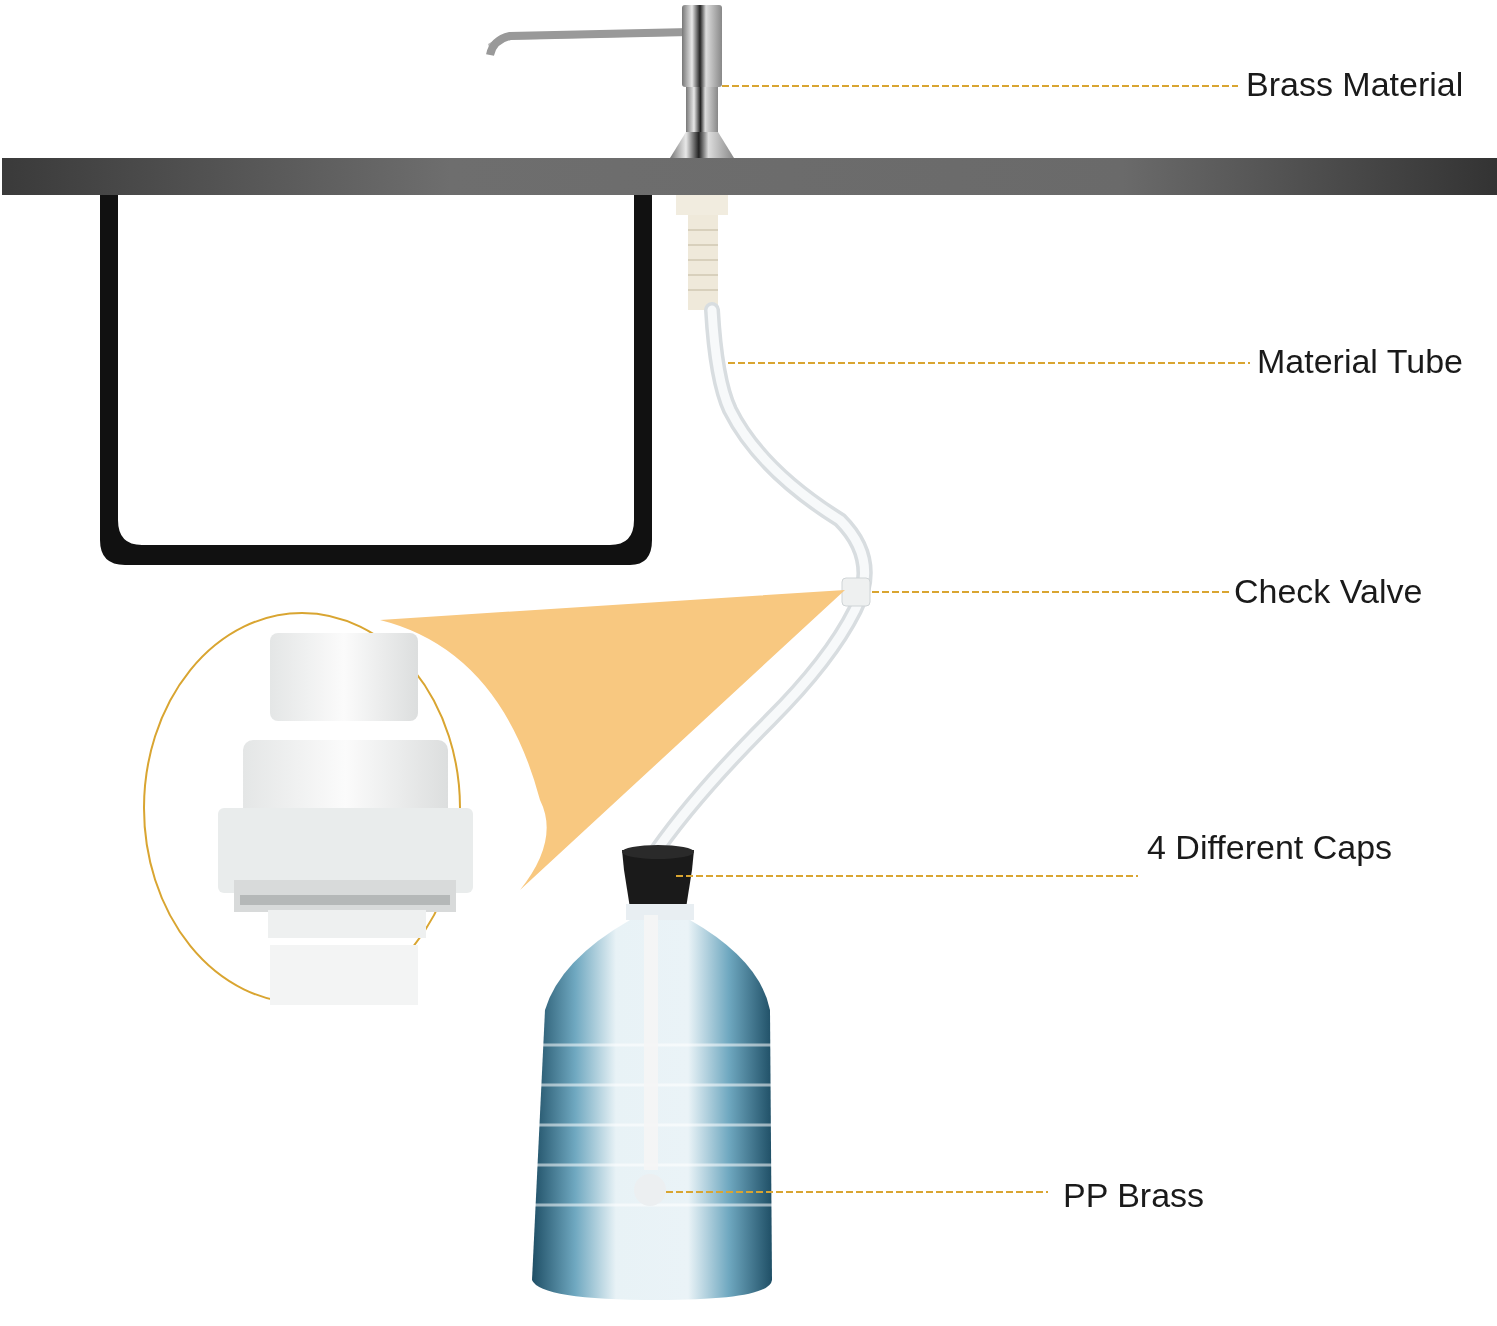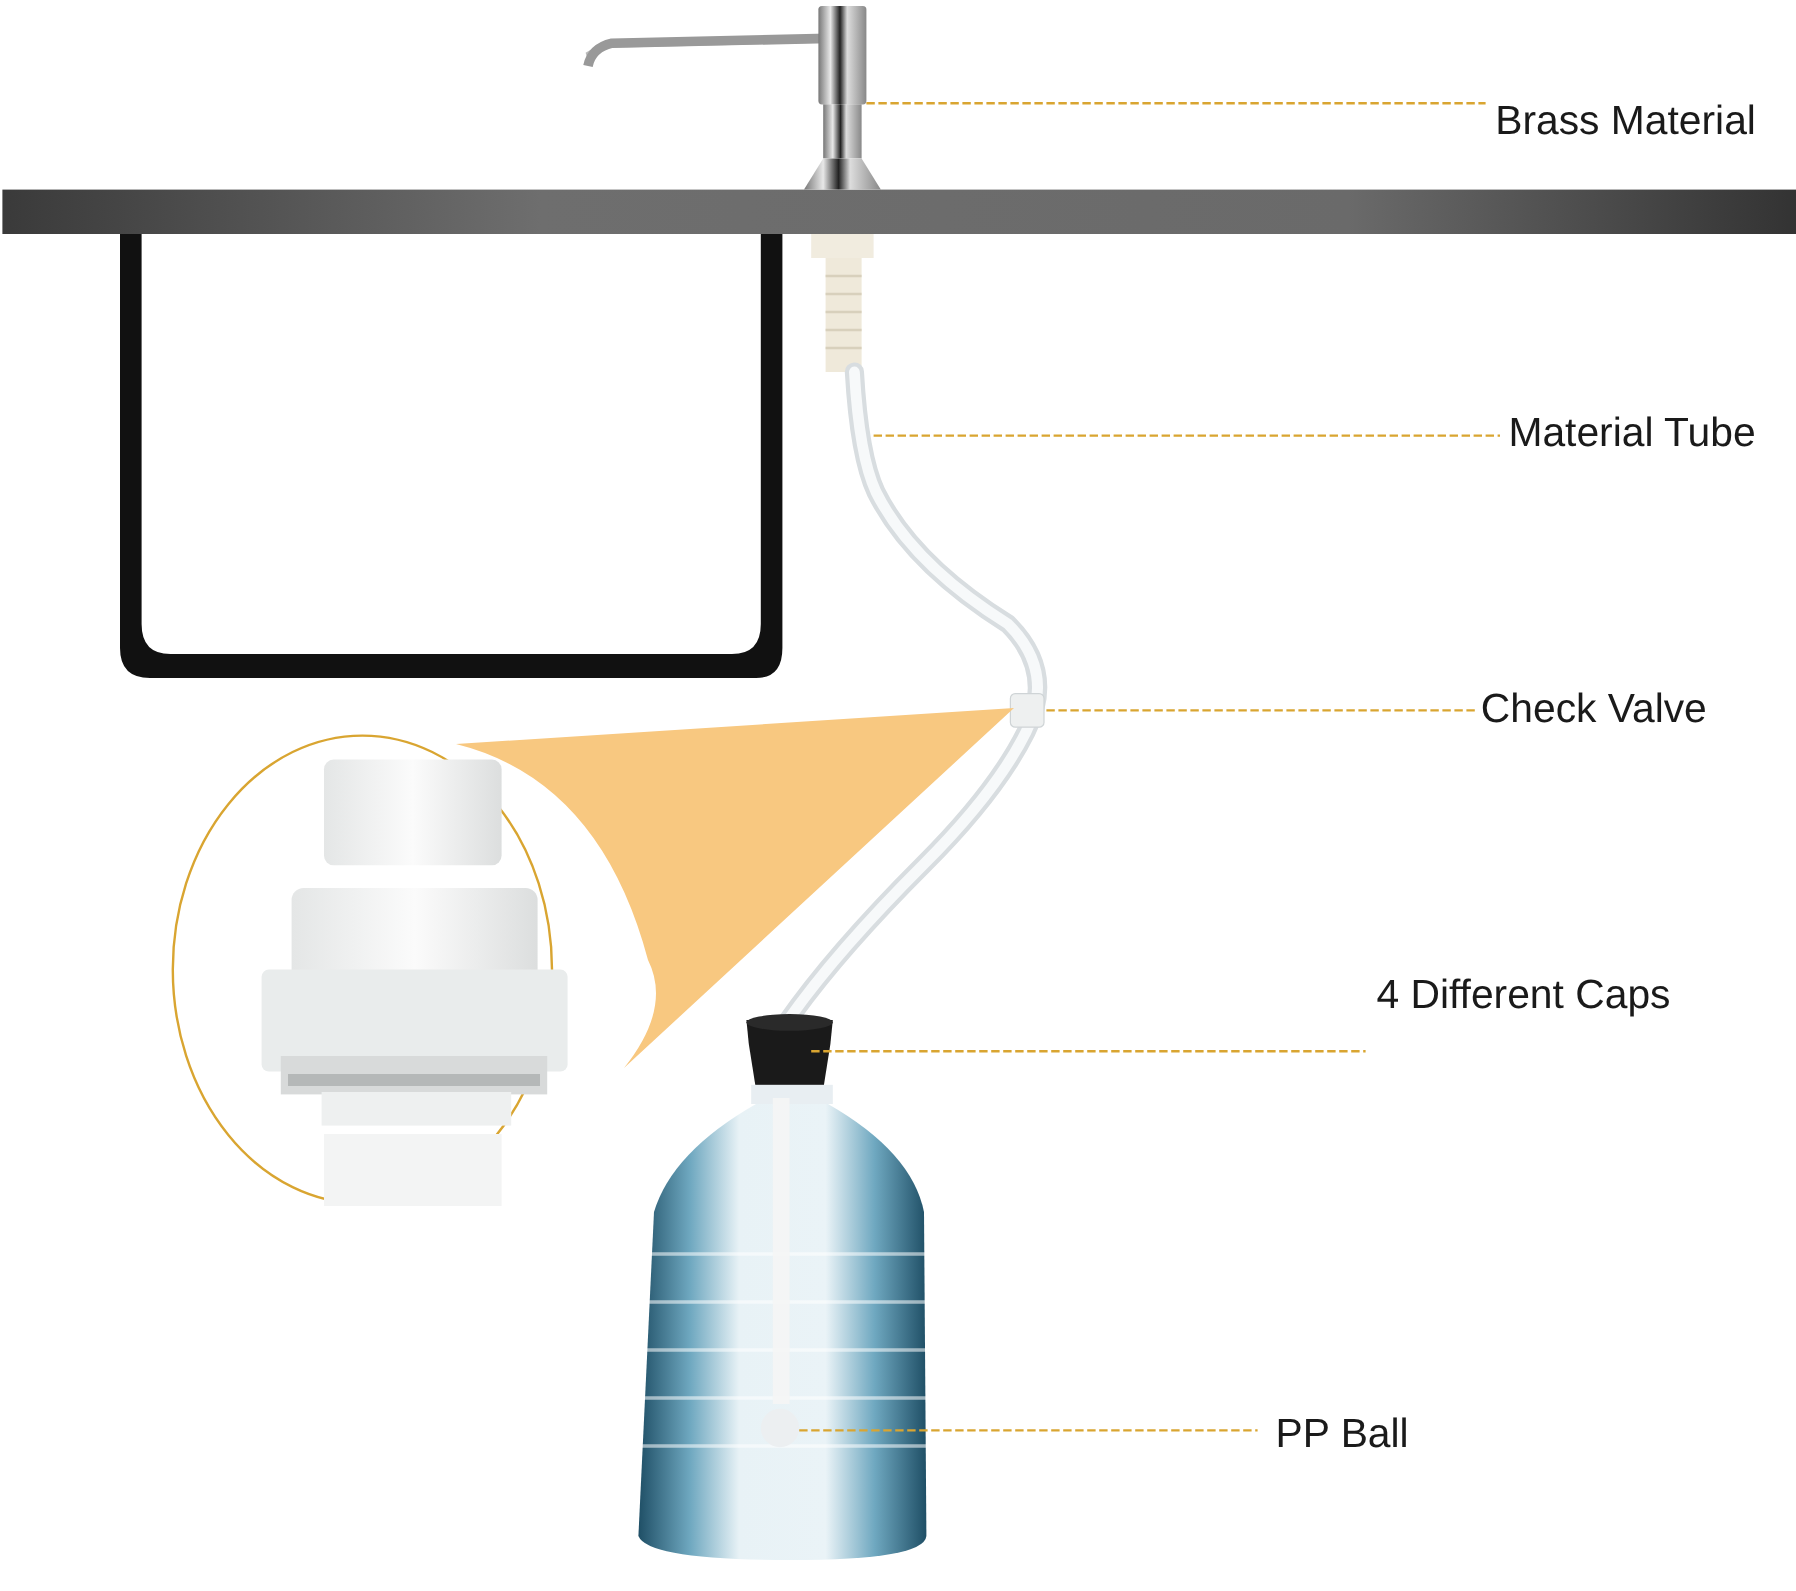--- a/index.html
+++ b/index.html
@@ -104,18 +104,18 @@
 
   <g stroke="#d9a531" stroke-width="2" stroke-dasharray="7 3" fill="none">
     <line x1="722" y1="86" x2="1238" y2="86"></line>
     <line x1="728" y1="363" x2="1250" y2="363"></line>
     <line x1="872" y1="592" x2="1232" y2="592"></line>
     <line x1="676" y1="876" x2="1138" y2="876"></line>
     <line x1="666" y1="1192" x2="1048" y2="1192"></line>
   </g>
 </svg>
 
-<div class="label" style="left:1246px;top:67px;margin-top:17px;">Brass Material</div>
+<div class="label" style="left:1246px;top:67px;">Brass Material</div>
 <div class="label" style="left:1257px;top:344px;">Material Tube</div>
 <div class="label" style="left:1234px;top:574px;">Check Valve</div>
-<div class="label" style="left:1147px;top:812px;">4 Different Caps</div>
-<div class="label" style="left:1063px;top:1178px;">PP Ball</div>
+<div class="label" style="left:1147px;top:830px;">4 Different Caps</div>
+<div class="label" style="left:1063px;top:1178px;">PP Brass</div>
 </div>
 
 </body></html>

